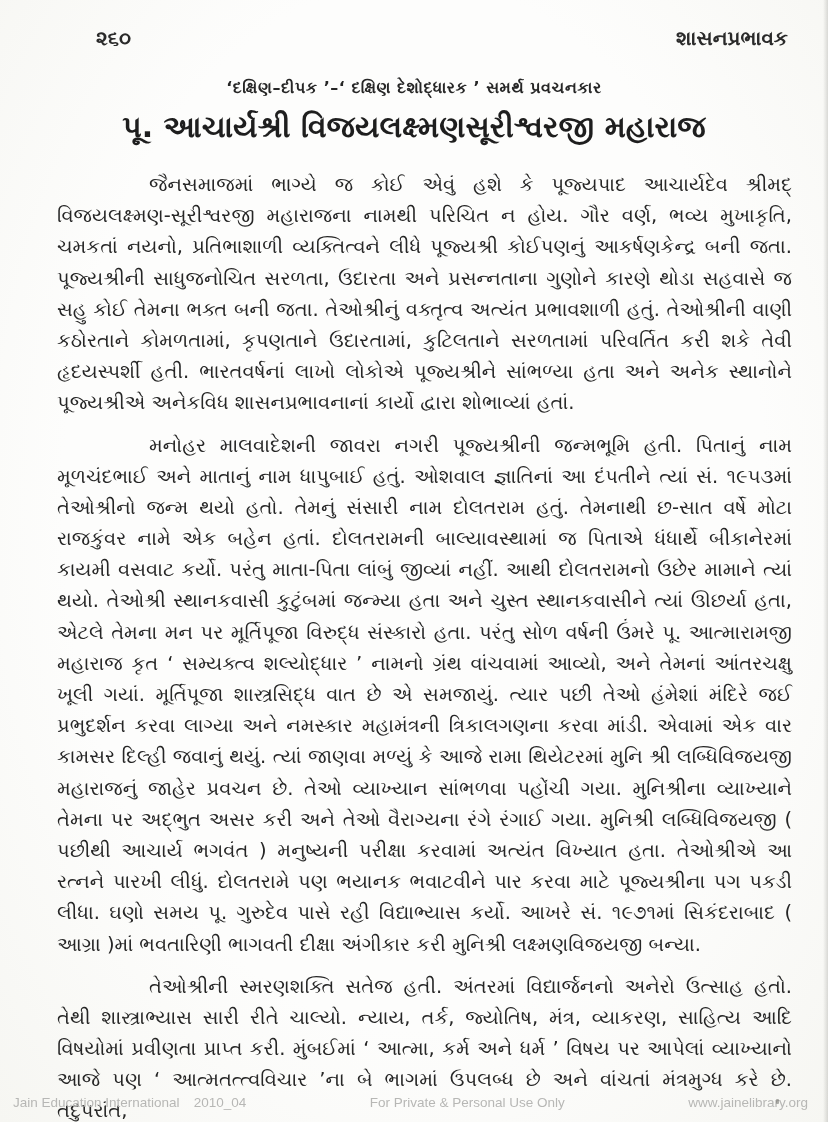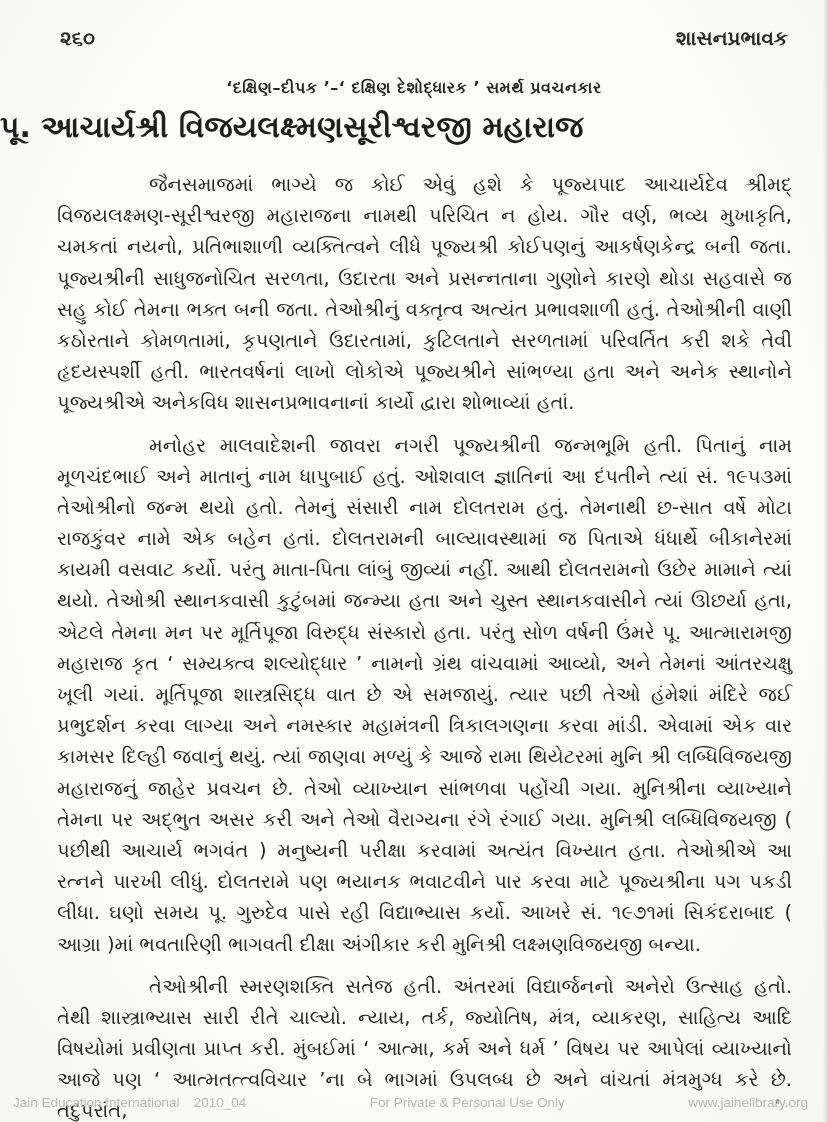--- a/index.html
+++ b/index.html
@@ -12,33 +12,33 @@
     overflow:hidden;
     color:#232323;
     font-family:"DejaVu Sans", sans-serif;
   }
   .edge-shadow {
     position:absolute; top:0; right:0; width:5px; height:100%;
     background:linear-gradient(to left, rgba(120,120,115,0.25), rgba(120,120,115,0));
   }
   .header-row {
     display:flex; justify-content:space-between; align-items:baseline;
-    padding:26px 40px 0 60px;
+    padding:26px 40px 0 96px;
     font-size:20px; font-weight:bold; color:#2a2a2a;
   }
   .subtitle {
     margin-top:28px;
     text-align:center;
     font-size:16px; font-weight:bold;
     letter-spacing:0.5px;
     color:#262626;
   }
   .title {
     margin:12px 0 0 0;
-    text-align:left;
+    text-align:center;
     font-size:30px; font-weight:bold;
     color:#1e1e1e;
   }
   .body-text {
     padding:24px 36px 0 57px;
     font-size:19.5px;
     line-height:1.6;
     text-align:justify;
     color:#262626;
   }

